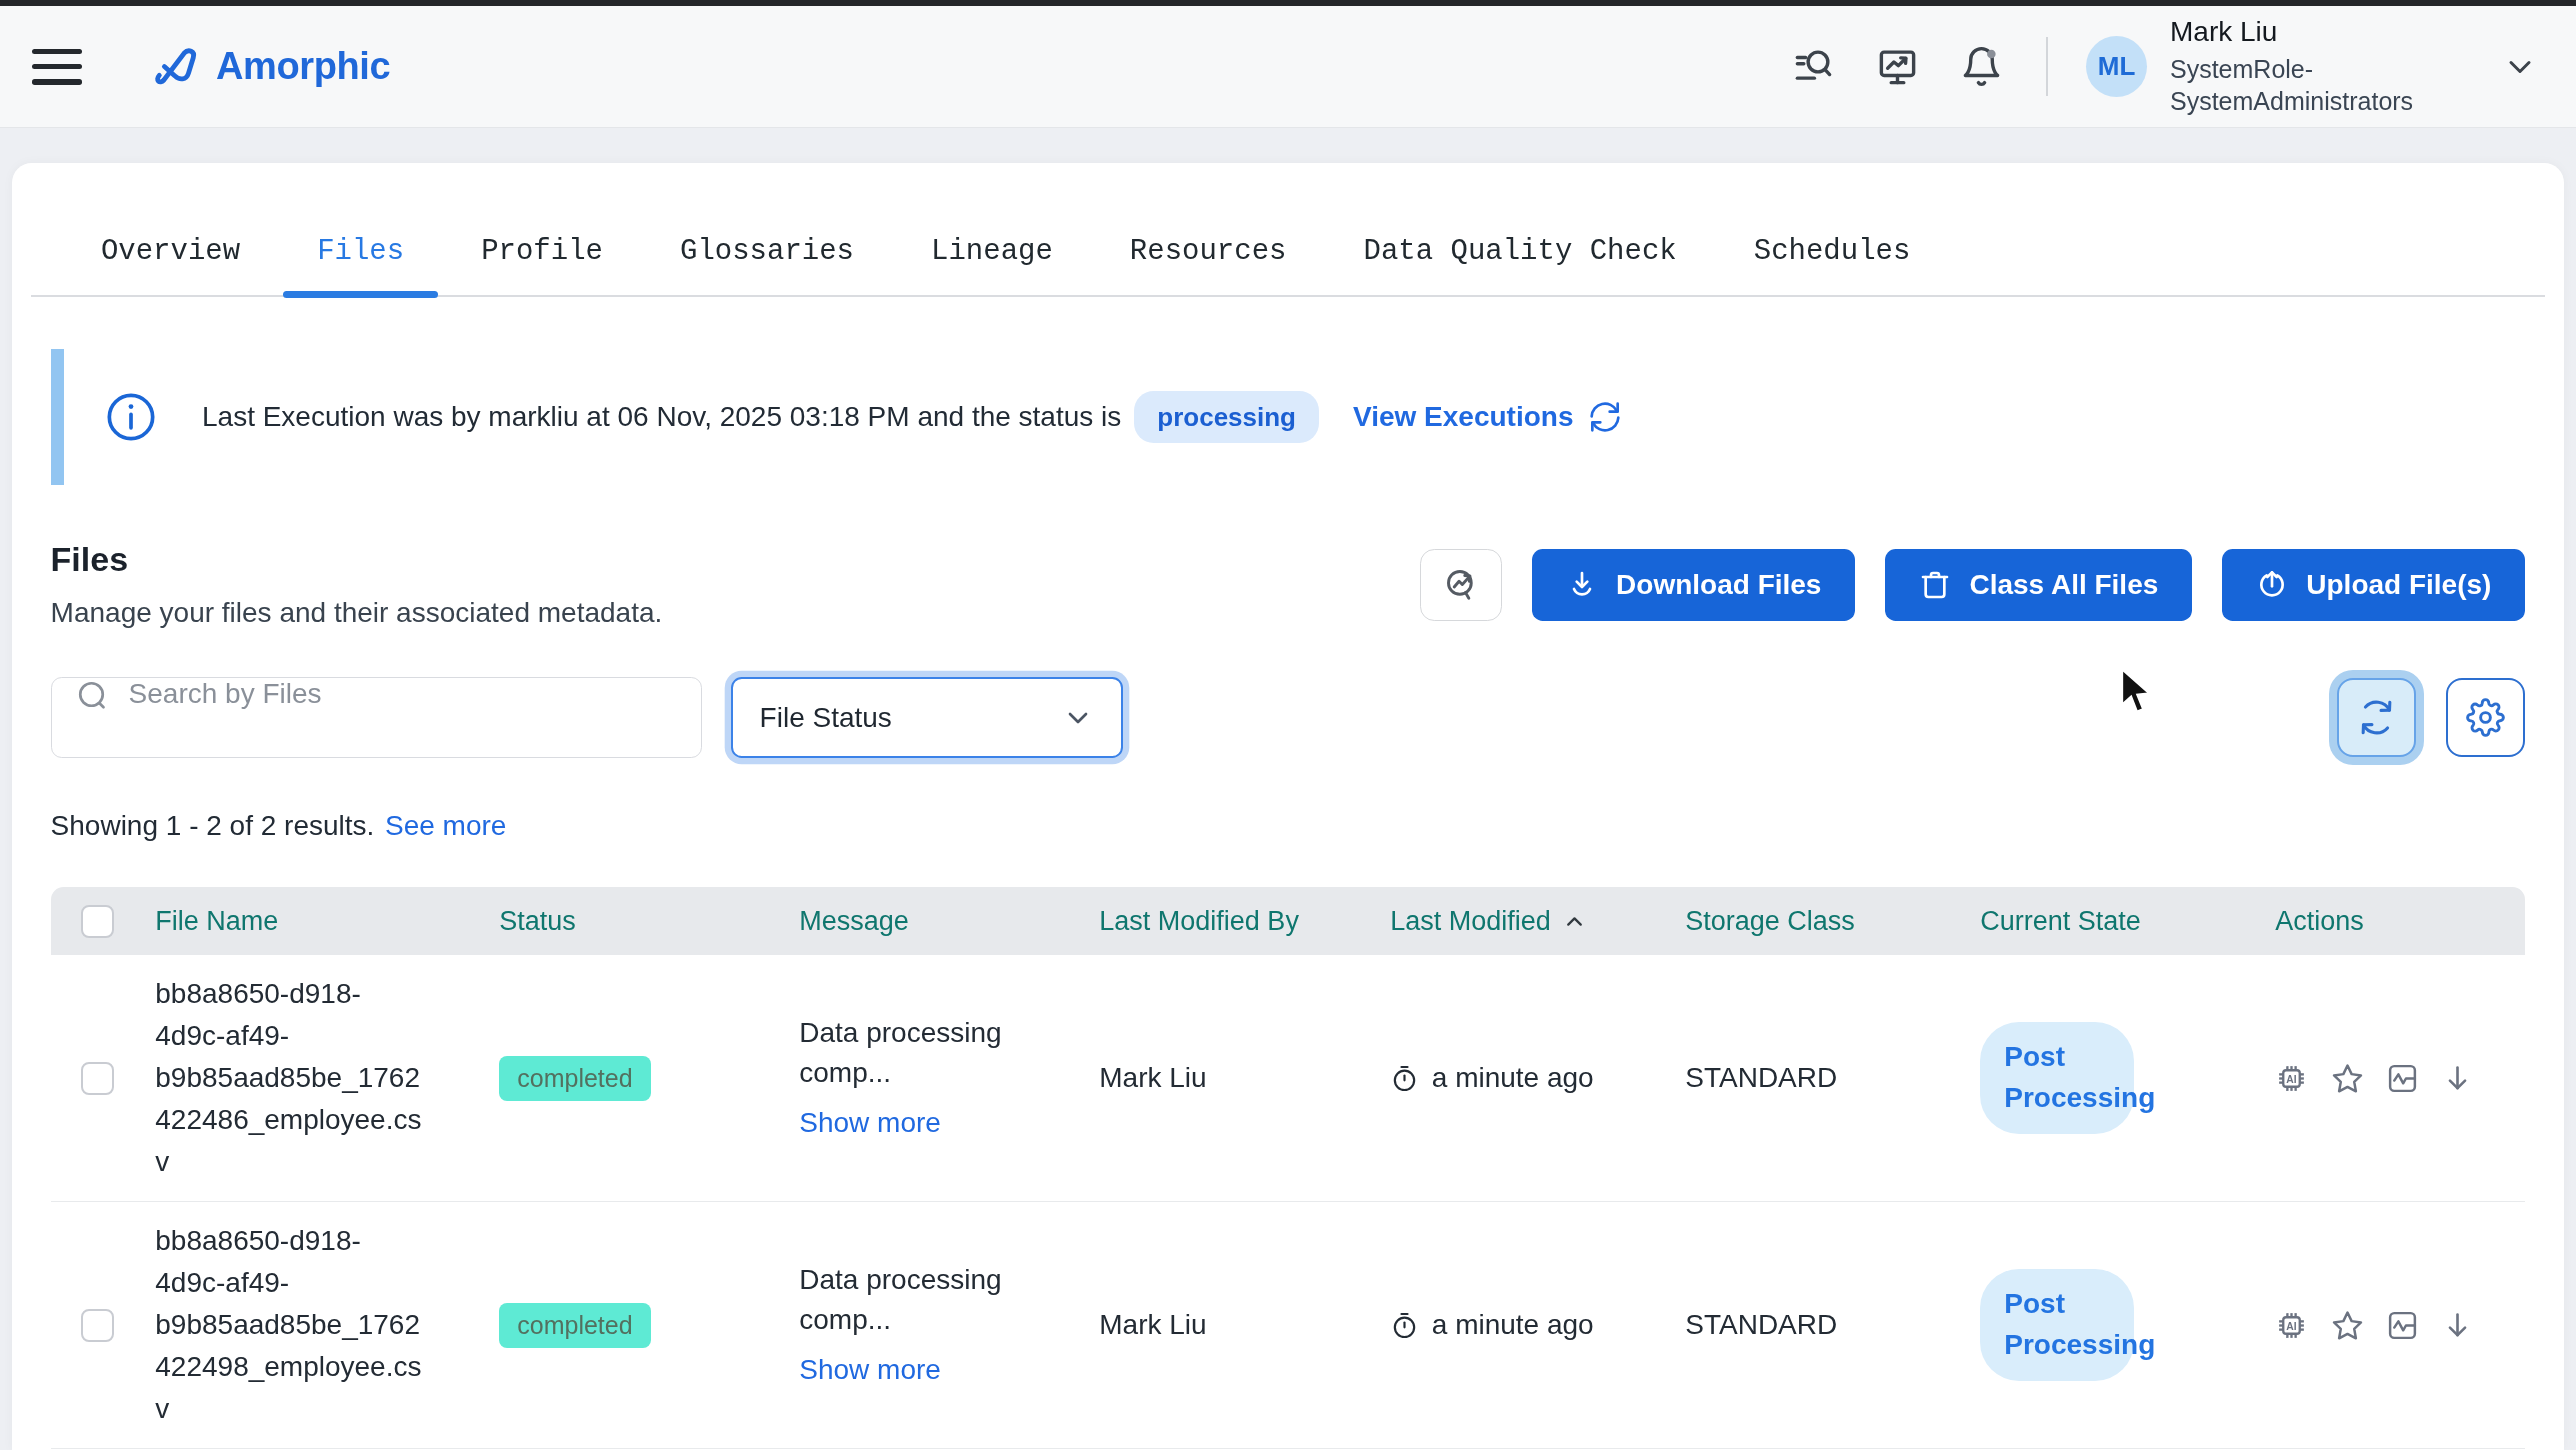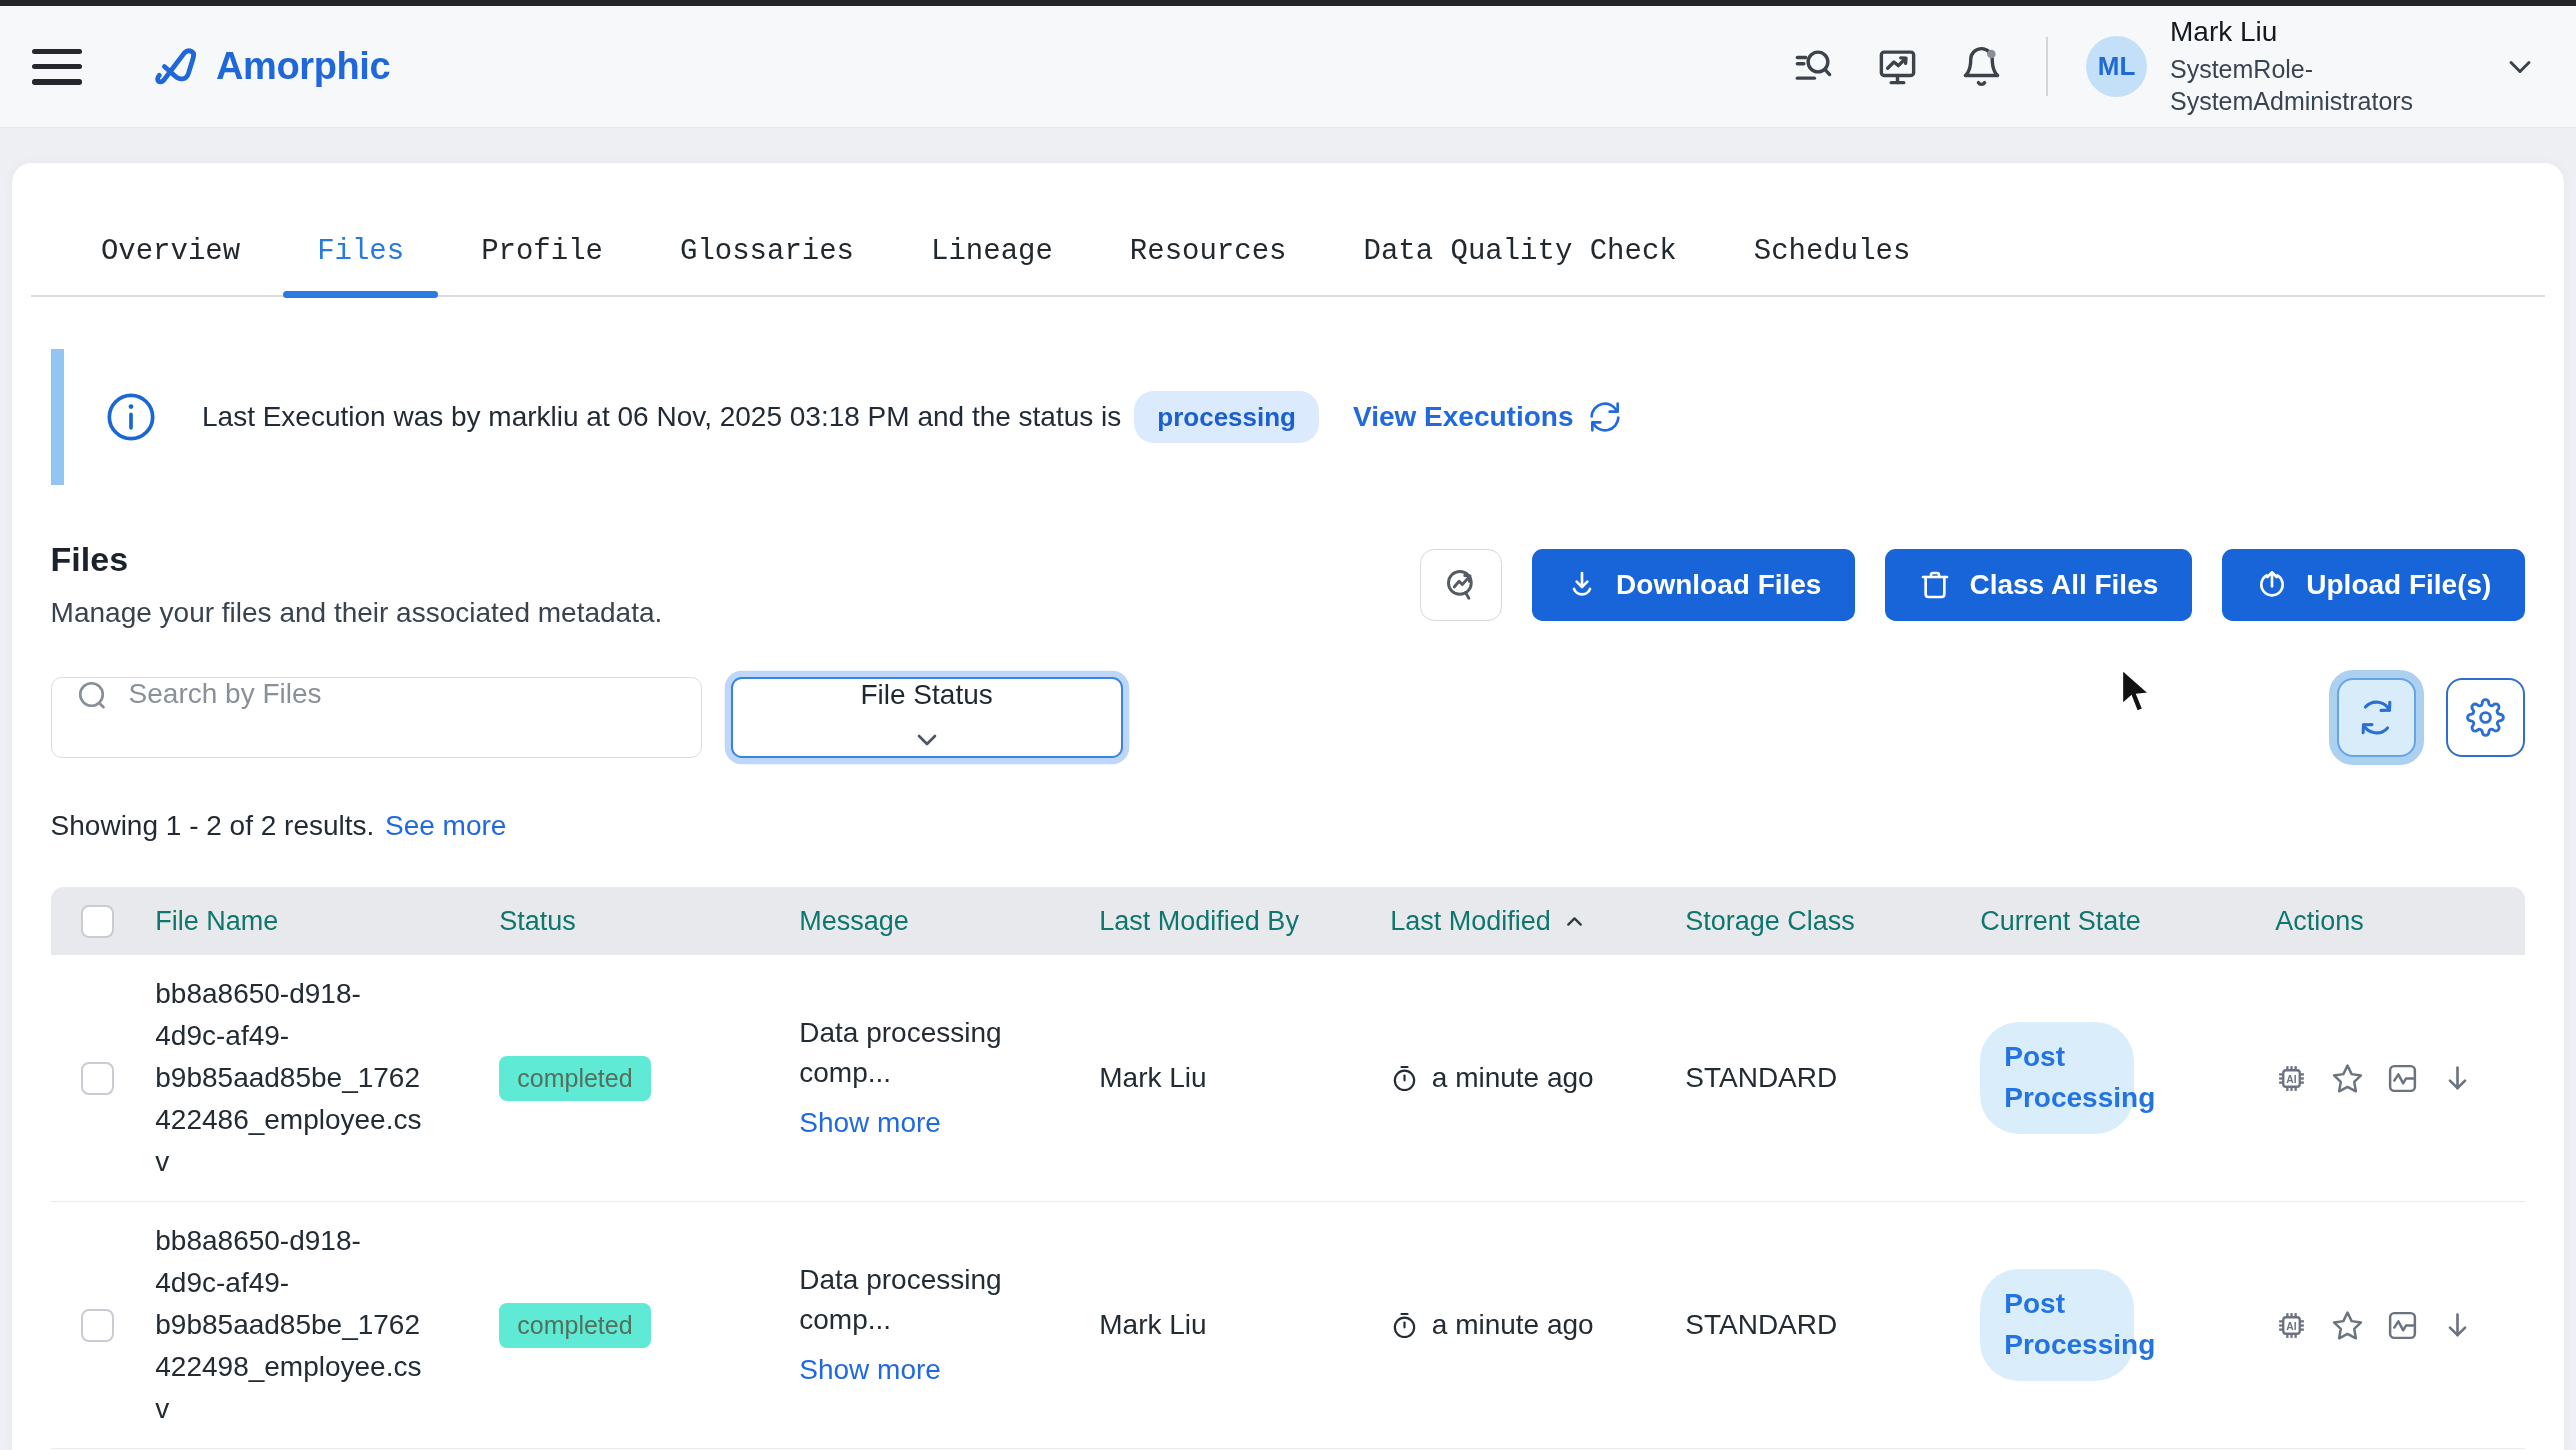--- a/index.html
+++ b/index.html
@@ -94,21 +94,21 @@
   .search-box input {
     border:none; outline:none; flex:1; font-size:28px; background:transparent;
     font-family:inherit; color:#222b35;
   }
   .search-box input::placeholder { color:#8a9099; }
   .status-select {
     width:392px; height:81px; background:#fff;
     border:2.7px solid #3b82e8; border-radius:10.7px;
     box-shadow:0 0 0 6.3px rgba(125,174,240,0.5);
     display:flex; align-items:center; justify-content:space-between;
-    padding:0 27px; font-size:28px; color:#1f2730; cursor:pointer;flex-direction:column;
+    padding:0 27px; font-size:28px; color:#1f2730; cursor:pointer;
   }
   .status-select svg { width:32px; height:32px; color:#4b5563; }
   .right-tools { margin-left:auto; display:flex; gap:30px; }
   .tool-refresh {
     width:79px; height:79px; border-radius:16px; background:#d8ecf9;
     border:2.7px solid #66a3e8; box-shadow:0 0 0 8px #abd0f0;
     color:#2d6fd0; display:flex; align-items:center; justify-content:center; cursor:pointer;
   }
   .tool-gear {
     width:79px; height:79px; border-radius:16px; background:#fff;

